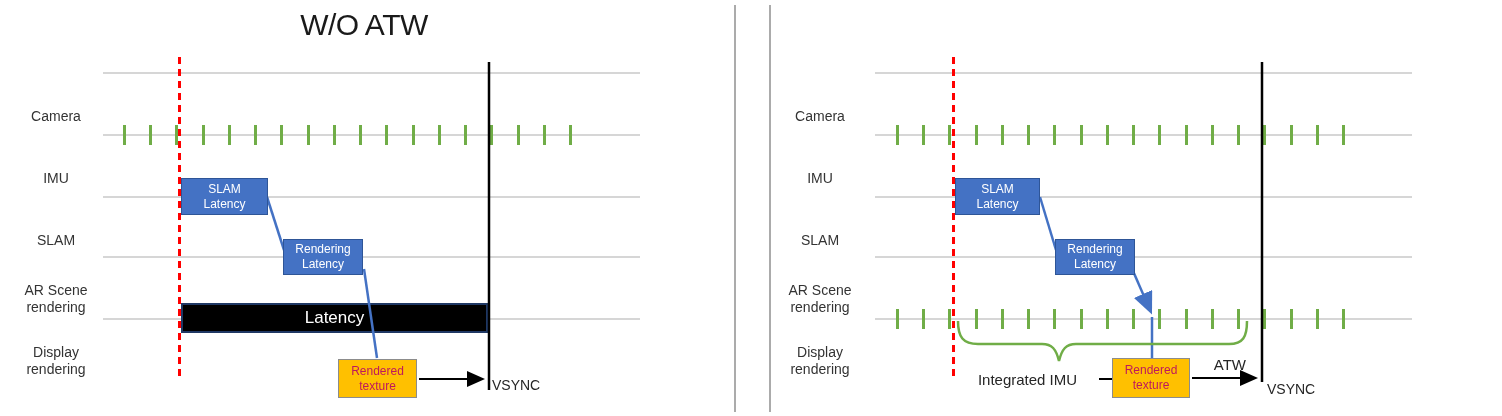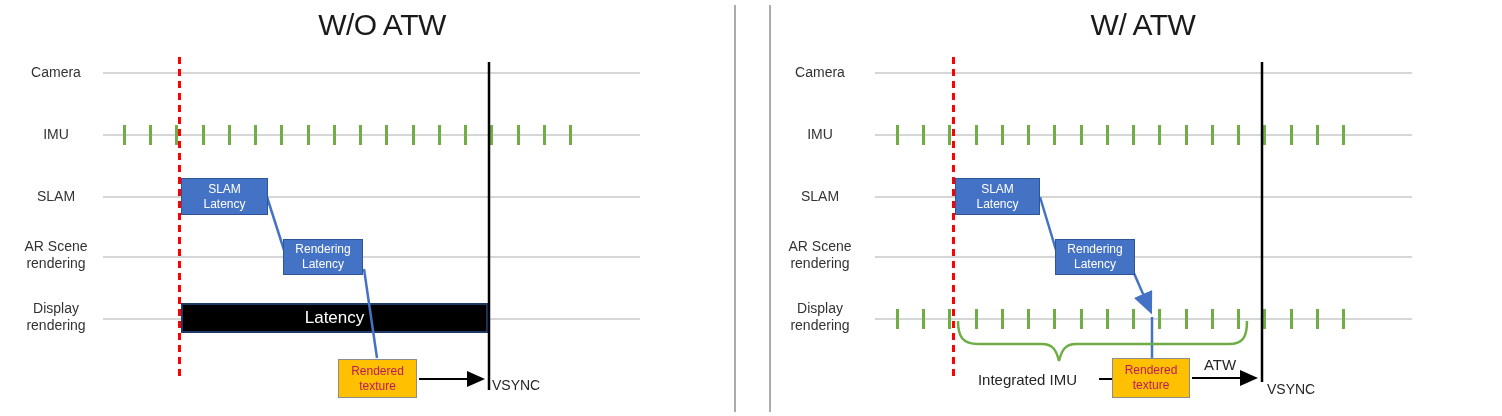--- a/index.html
+++ b/index.html
@@ -11,21 +11,21 @@
   #canvas{
     position:relative; width:1502px; height:416px; background:#ffffff;
     font-family:"Liberation Sans", sans-serif; overflow:hidden;
   }
   .title{
     position:absolute; width:400px; text-align:center; font-size:30px;
     color:#1a1a1a; letter-spacing:-0.5px; z-index:7;
   }
   .row-label{
     position:absolute; width:112px; text-align:center; font-size:14px;
-    color:var(--text_dark); line-height:1.22; white-space:pre-line; z-index:7;
+    color:var(--text_dark); line-height:1.22; white-space:pre-line; z-index:7;margin-top:44px;
   }
   .row-line{
     position:absolute; height:2px; background:var(--row_line); z-index:1;
   }
   .tick-row{
     position:absolute; display:flex; justify-content:space-between;
     align-items:center; z-index:2;
   }
   .tick{flex:0 0 3px; height:20px; background:var(--green);}
   .divider{
@@ -63,21 +63,21 @@
   .green-stroke{stroke:var(--green); stroke-width:2.5; fill:none;}
 </style>
 </head>
 <body>
 
 <div id="canvas">
 
   <div class="divider" style="left:734px"></div>
   <div class="divider" style="left:769px"></div>
 
-  <div class="title" style="left:182px; top:8px;">W/O ATW</div>
+  <div class="title" style="left:164px; top:8px;">W/O ATW</div>
 
   <div class="row-label" style="left:0; top:64px;">Camera</div>
   <div class="row-label" style="left:0; top:126px;">IMU</div>
   <div class="row-label" style="left:0; top:188px;">SLAM</div>
   <div class="row-label" style="left:0; top:238px;">AR Scene
 rendering</div>
   <div class="row-label" style="left:0; top:300px;">Display
 rendering</div>
 
   <div class="row-line" style="left:103px; top:72px;  width:537px;"></div>
@@ -113,21 +113,20 @@
 
   <div class="blue-box" style="left:181px; top:178px; width:87px; height:37px;">SLAM
 Latency</div>
   <div class="blue-box" style="left:283px; top:239px; width:80px; height:36px;">Rendering
 Latency</div>
   <div class="orange-box" style="left:338px; top:359px; width:79px; height:39px;">Rendered
 texture</div>
 
   <div class="small-label" style="left:492px; top:377px;">VSYNC</div>
 
-  <div class="title" style="left:943px; top:8px;">W/ ATW</div>
 
   <div class="row-label" style="left:764px; top:64px;">Camera</div>
   <div class="row-label" style="left:764px; top:126px;">IMU</div>
   <div class="row-label" style="left:764px; top:188px;">SLAM</div>
   <div class="row-label" style="left:764px; top:238px;">AR Scene
 rendering</div>
   <div class="row-label" style="left:764px; top:300px;">Display
 rendering</div>
 
   <div class="row-line" style="left:875px; top:72px;  width:537px;"></div>
@@ -178,21 +177,21 @@
     </div>
 
   <div class="blue-box" style="left:955px; top:178px; width:85px; height:37px;">SLAM
 Latency</div>
   <div class="blue-box" style="left:1055px; top:239px; width:80px; height:36px;">Rendering
 Latency</div>
   <div class="orange-box" style="left:1112px; top:358px; width:78px; height:40px;">Rendered
 texture</div>
 
   <div class="small-label" style="left:960px; top:371px; width:135px; text-align:center; font-size:15px;">Integrated IMU</div>
-  <div class="small-label" style="left:1194px; top:356px; width:52px; text-align:center; font-size:15px;">ATW</div>
+  <div class="small-label" style="left:1194px; top:356px; width:52px; text-align:right; font-size:15px;">ATW</div>
   <div class="small-label" style="left:1267px; top:381px;">VSYNC</div>
 
   <svg id="overlay" viewBox="0 0 1502 416">
     <defs>
       <marker id="arrowBlack" markerWidth="9" markerHeight="8" refX="7" refY="4" orient="auto">
         <path d="M0,0 L9,4 L0,8 Z" style="fill:#000"></path>
       </marker>
       <marker id="arrowBlue" markerWidth="9" markerHeight="8" refX="7" refY="4" orient="auto">
         <path d="M0,0 L9,4 L0,8 Z" style="fill:var(--blue,#4472C4)"></path>
       </marker>

